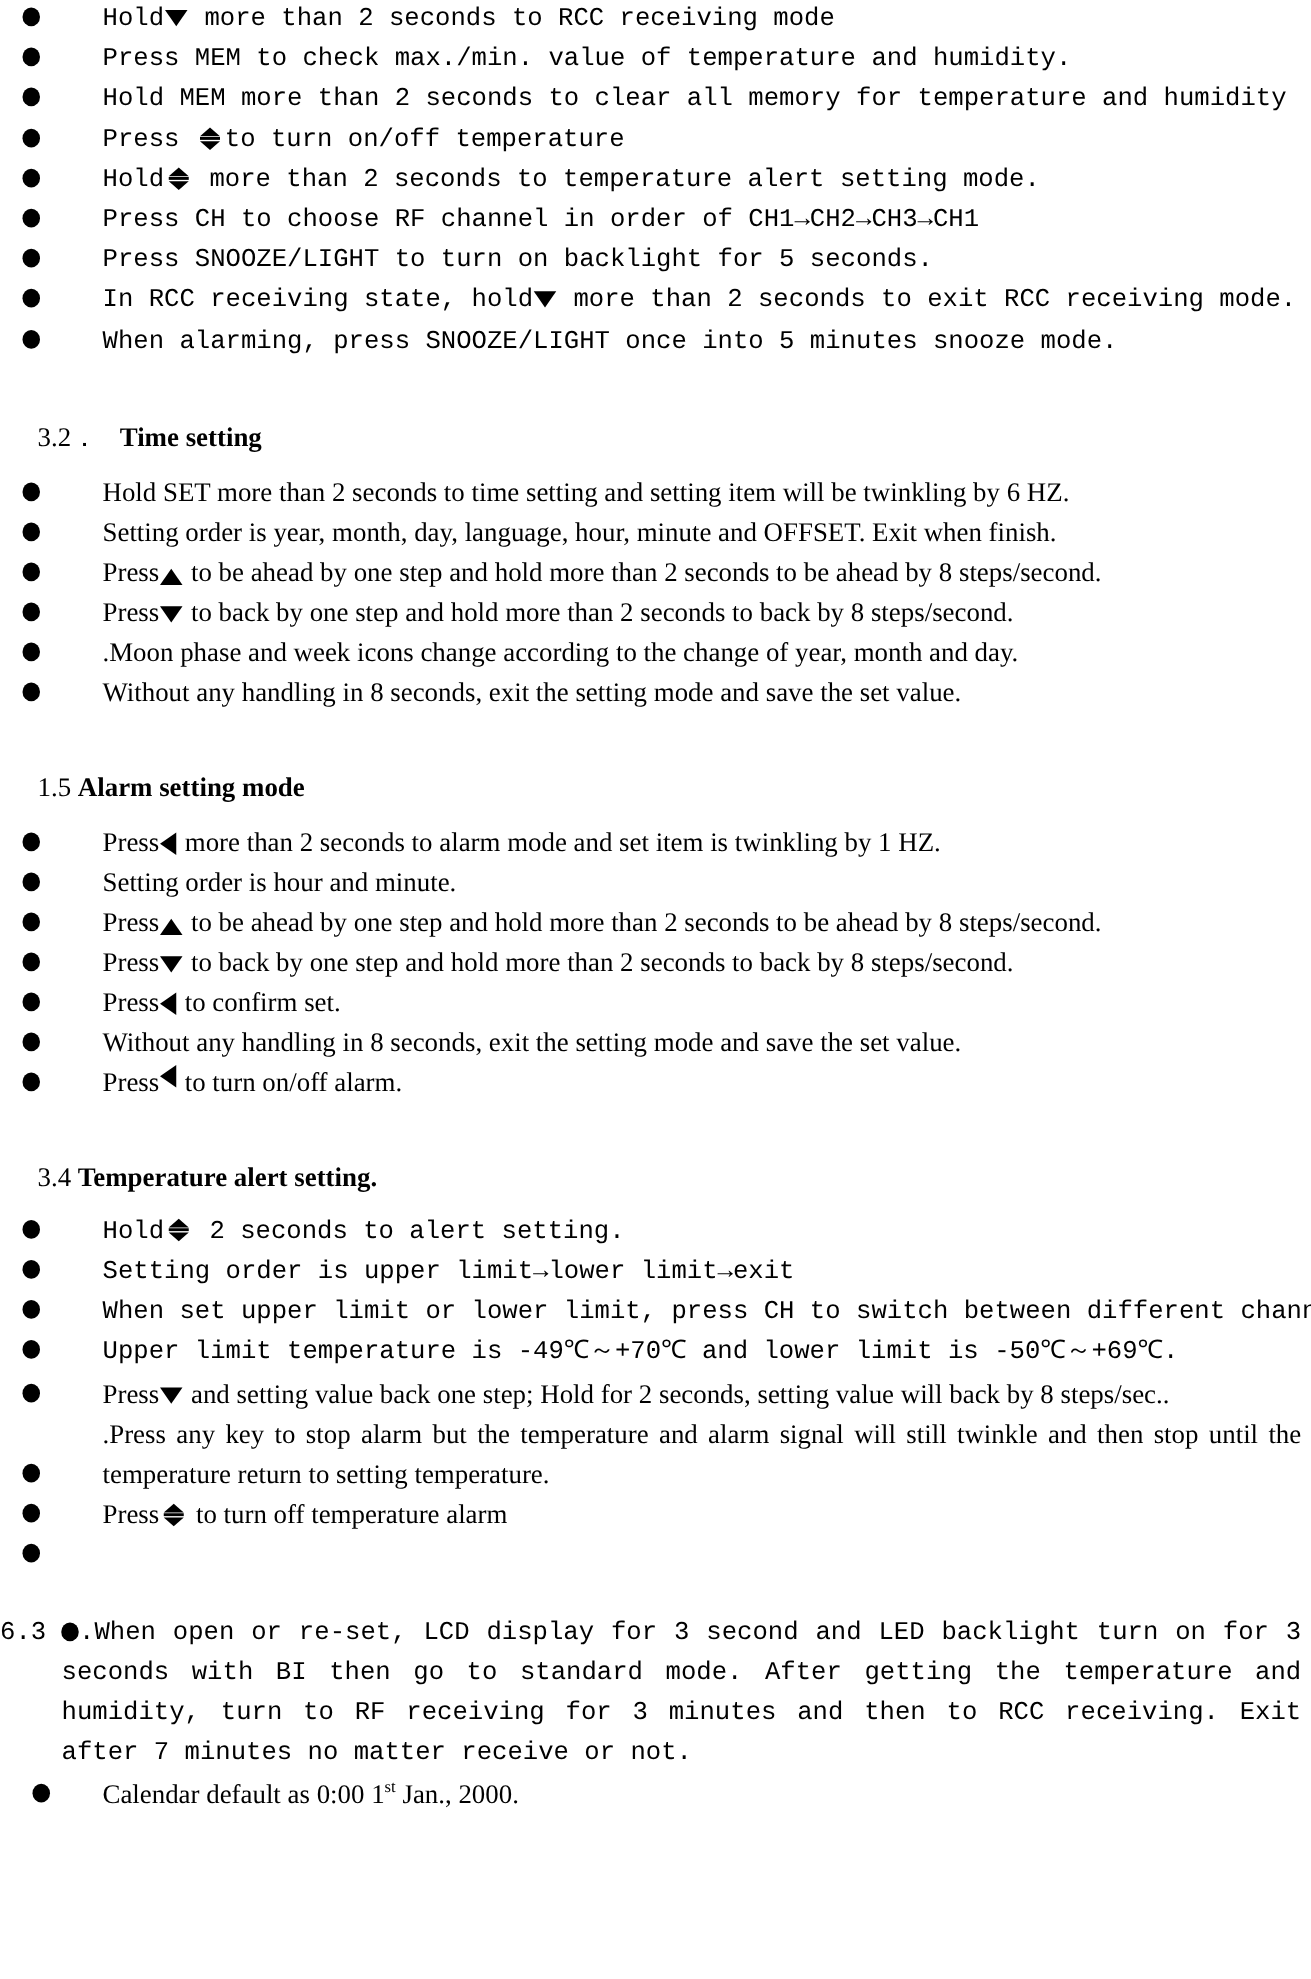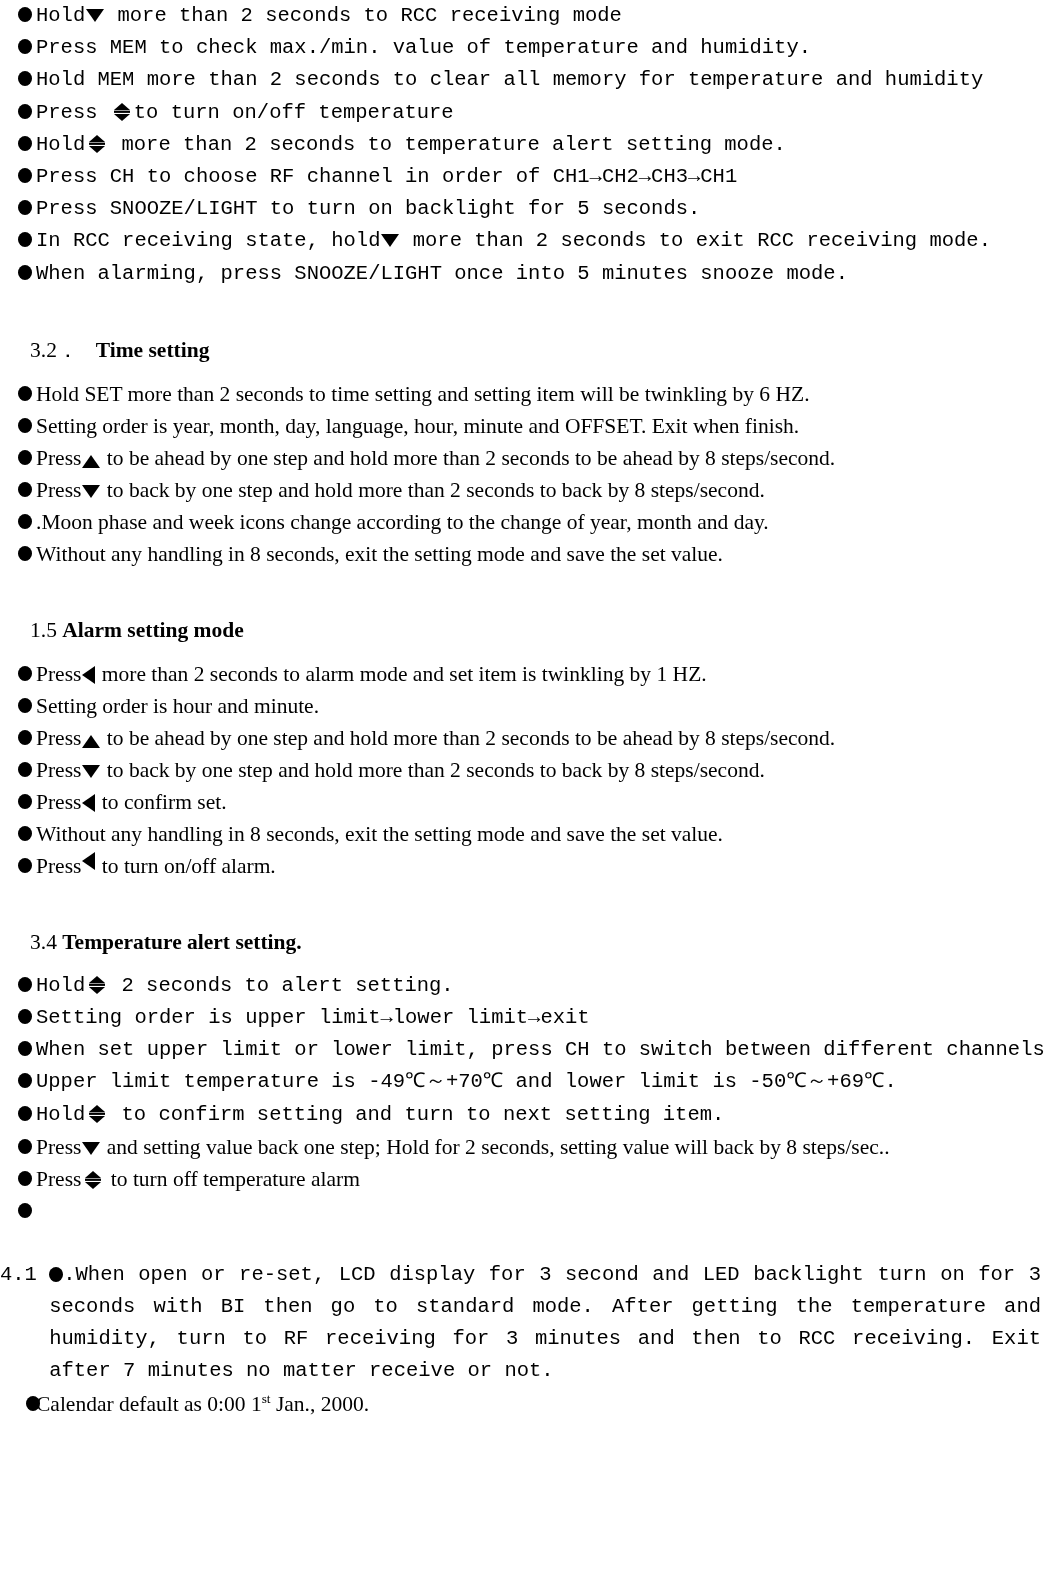--- a/index.html
+++ b/index.html
@@ -21,20 +21,21 @@
     padding: 0;
     box-sizing: border-box;
   }
 
   
   .bline {
     display: flex;
     align-items: flex-end;
     margin: 0;
     padding: 0;
+    gap: 46px;
   }
   .bullet {
     flex: 0 0 auto;
     width: 36px;
     text-align: left;
     padding-left: 18px;
     box-sizing: border-box;
     font-size: 17px;
     line-height: inherit;
   }
@@ -295,55 +296,51 @@
       <span class="btxt">Setting order is upper limit→lower limit→exit</span>
     </div>
     <div class="bline tight">
       <span class="bullet"><span class="dot"></span></span>
       <span class="btxt">When set upper limit or lower limit, press CH to switch between different channels.</span>
     </div>
     <div class="bline tight">
       <span class="bullet"><span class="dot"></span></span>
       <span class="btxt">Upper limit temperature is -49℃～+70℃ and lower limit is -50℃～+69℃.</span>
     </div>
-    <div class="bline tight">
-      <span class="bullet"><span class="dot"></span></span>
-      <span class="btxt"><span>Hold</span><span class="icon ico-temp"><svg width="22" height="22" viewBox="0 0 22 22">
-              <polygon points="3,9 19,9 11,2" fill="#000"></polygon>
-              <rect x="3" y="9.6" width="16" height="2.3" fill="#000"></rect>
-              <polygon points="3,13 19,13 11,20" fill="#000"></polygon>
-            </svg></span><span> to confirm setting and turn to next setting item.</span></span>
-    </div>
   </div>
 
   <div class="serif">
     <div class="bline">
       <span class="bullet"><span class="dot"></span></span>
       <span class="btxt serif-just" style="padding-right:8px"><span>Press</span><span class="icon ico-down"></span><span> and setting value back one step; Hold for 2 seconds, setting value will back by 8 steps/sec..</span></span>
+    </div>
+    <div class="bline">
+      <span class="bullet"><span class="dot"></span></span>
+      <span class="btxt serif-just" style="padding-right:8px">.Press any key to stop alarm but the temperature and alarm signal will still twinkle and then stop until the temperature return to setting temperature.</span>
     </div>
     <div class="bline">
       <span class="bullet"><span class="dot"></span></span>
       <span class="btxt"><span>Press</span><span class="icon ico-temp"><svg width="22" height="22" viewBox="0 0 22 22">
               <polygon points="3,9 19,9 11,2" fill="#000"></polygon>
               <rect x="3" y="9.6" width="16" height="2.3" fill="#000"></rect>
               <polygon points="3,13 19,13 11,20" fill="#000"></polygon>
             </svg></span><span> to turn off temperature alarm</span></span>
     </div>
     <div class="bline">
       <span class="bullet"><span class="dot"></span></span>
       <span class="btxt"></span>
     </div>
   </div>
 
 
   <div class="gap"></div>
 
   <div class="mono mono-wrap serif-just" style="padding-left:0px;padding-right:8px;text-indent:0">
     <div style="display:flex;align-items:flex-start">
-      <span style="flex:0 0 auto;white-space:nowrap"><span>4.1</span>&nbsp;</span>
+      <span style="flex:0 0 auto;white-space:nowrap"><span>6.3</span>&nbsp;</span>
       <span style="flex:1 1 auto;min-width:0;text-align:justify"><span class="dot" style="display:inline-block;width:14px;height:15px;border-radius:50%;background:#000;vertical-align:-2px"></span><span>.</span><span>When open or re-set, LCD display for 3 second and LED backlight turn on for 3 seconds with BI then go to standard mode. After getting the temperature and humidity, turn to RF receiving for 3 minutes and then to RCC receiving. Exit after 7 minutes no matter receive or not.</span></span>
     </div>
   </div>
 
   <div class="serif">
     <div class="bline">
       <span class="bullet" style="padding-left:26px"><span class="dot"></span></span>
       <span class="btxt"><span>Calendar default as 0:00 1</span><span class="sup">st</span><span> Jan., 2000.</span></span>
     </div>
   </div>

